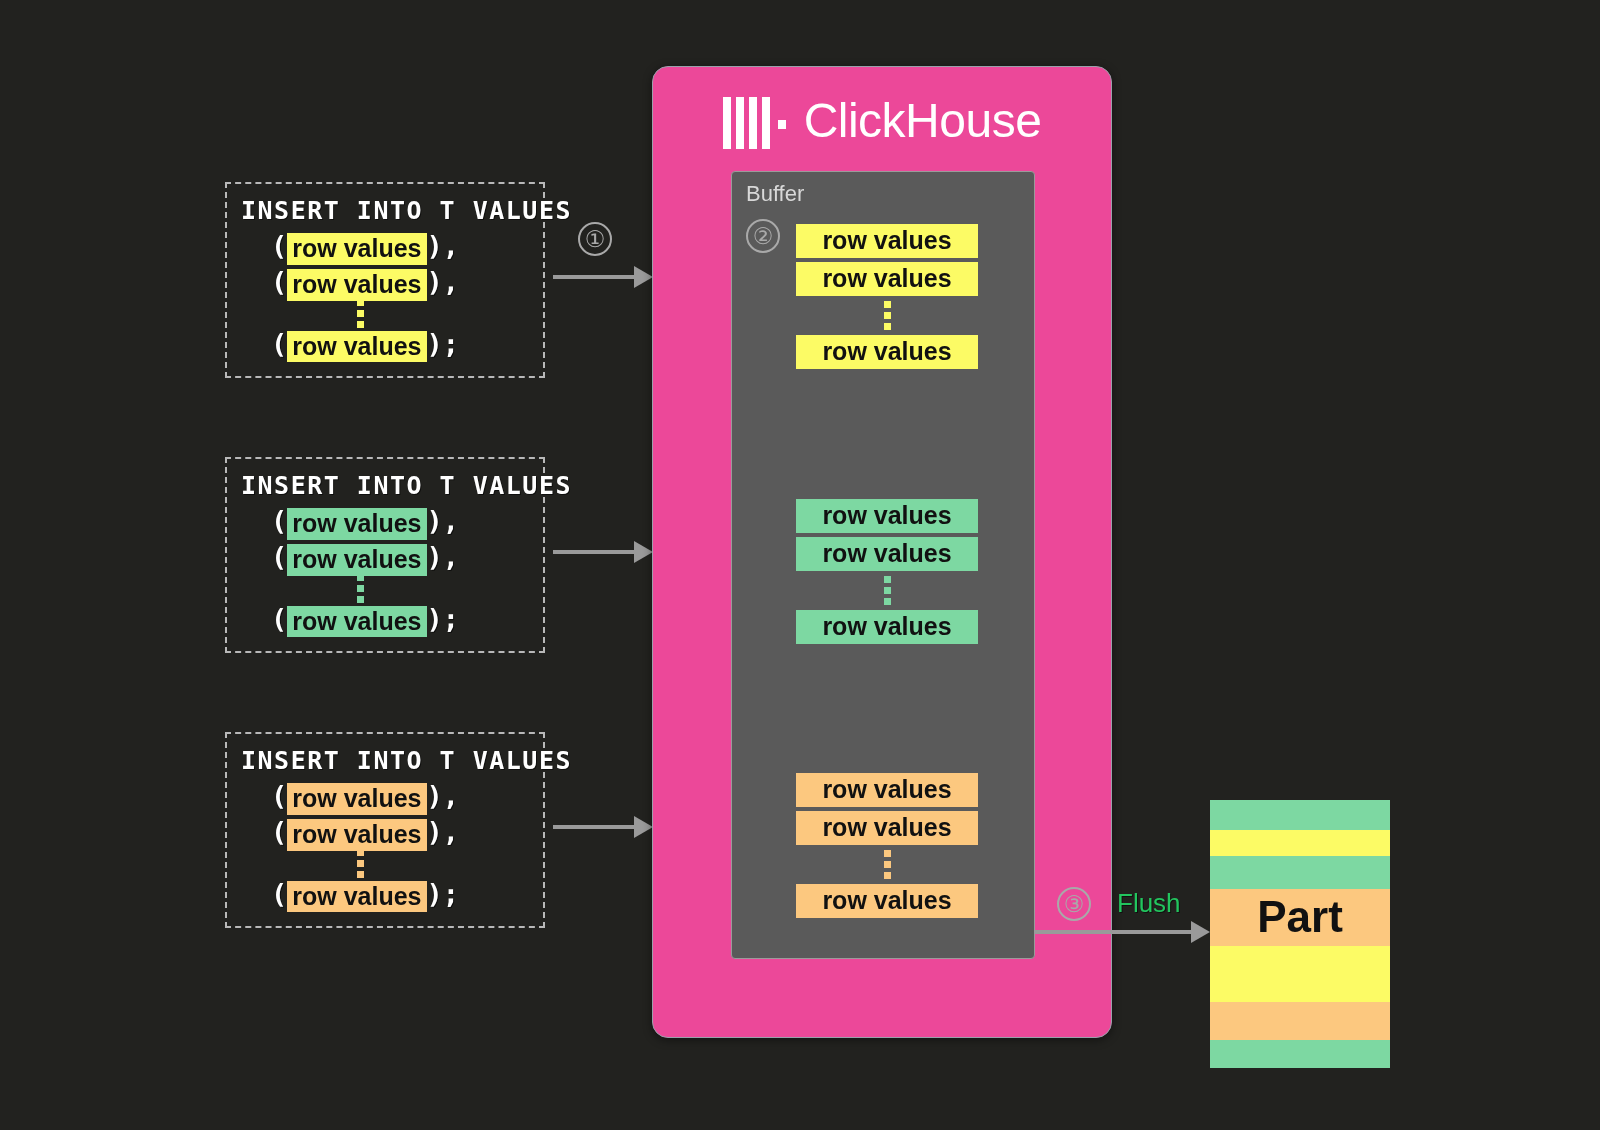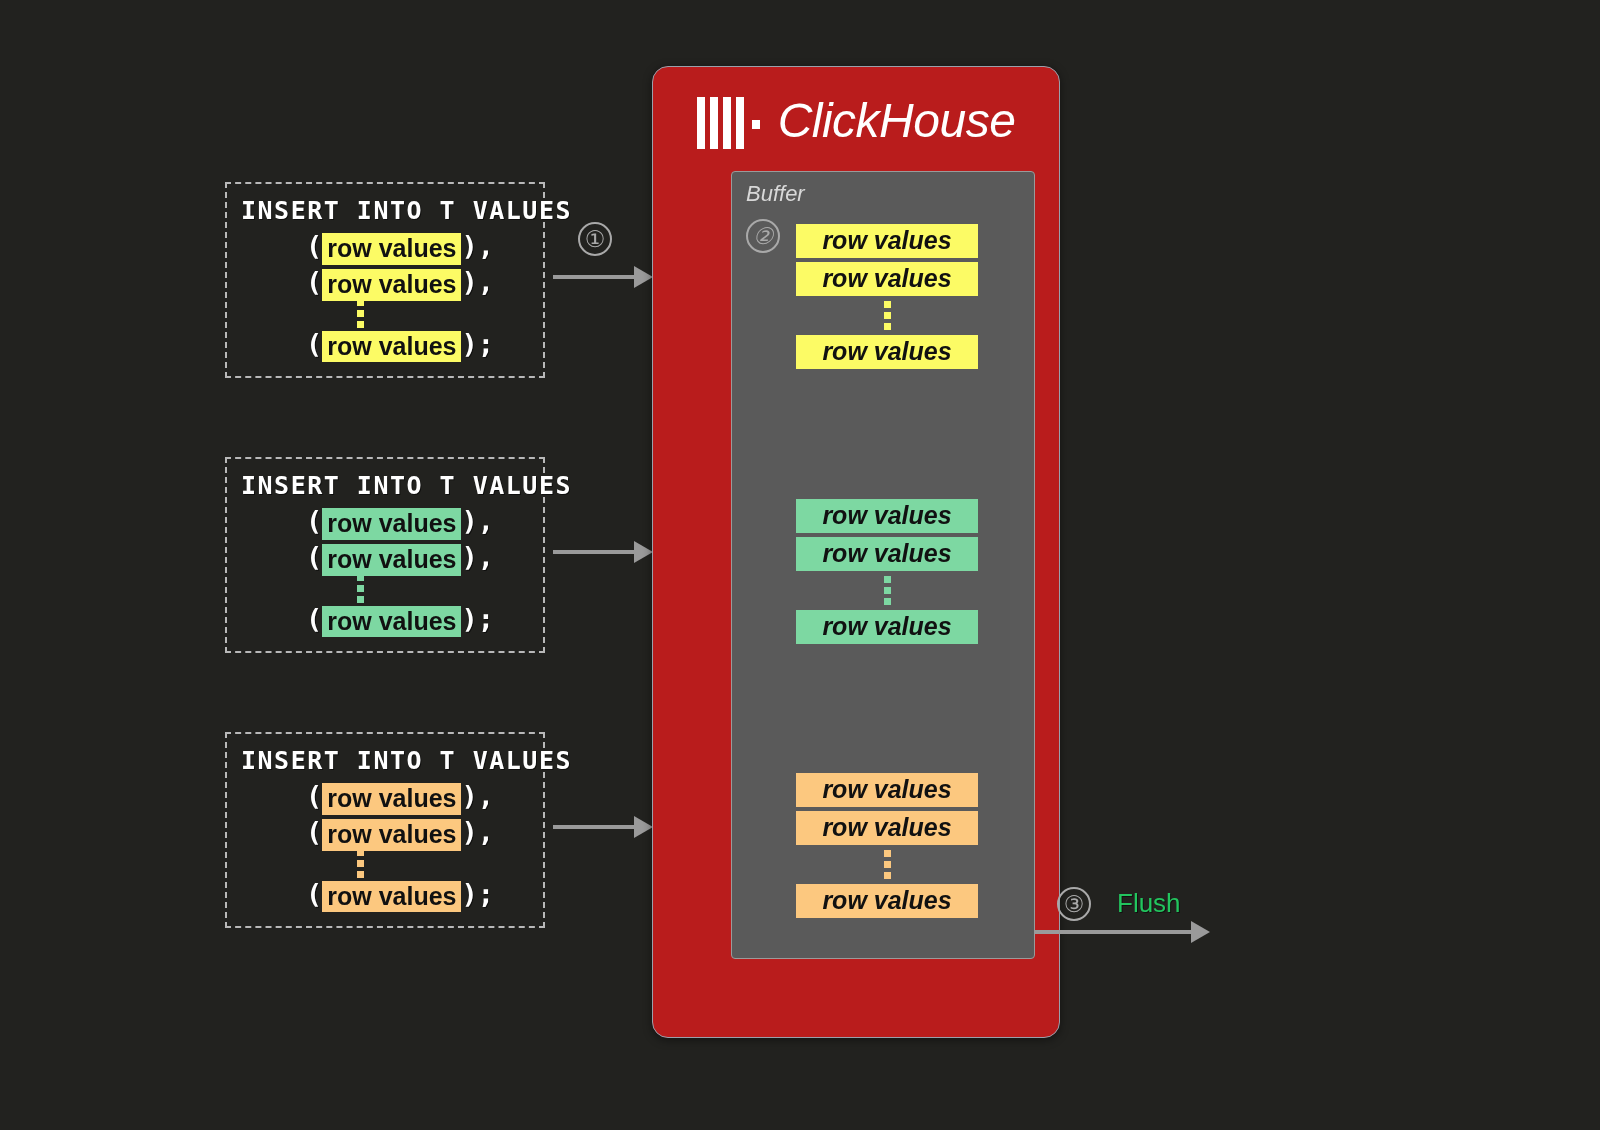--- a/index.html
+++ b/index.html
@@ -30,21 +30,20 @@
   }
   .insert-line {
     font-family: "DejaVu Sans Mono", "Liberation Mono", monospace;
     font-weight: bold;
     font-size: 27px;
     color: #ffffff;
     white-space: nowrap;
     padding-left: 30px;
     line-height: 1.28;
     text-shadow: 1px 1px 0 rgba(0,0,0,0.55);
-    text-align: center;
   }
   .insert-line .hl {
     font-family: "Liberation Sans", sans-serif;
     font-weight: bold;
     font-size: 25px;
     color: #111111;
     padding: 1px 5px 2px 5px;
     text-shadow: none;
     display: inline-block;
     line-height: 1.15;
@@ -61,26 +60,25 @@
     margin-left: 86px;
     display: flex;
     flex-direction: column;
     gap: 4px;
   }
   .ell-dots .dots i { display: block; width: 7px; height: 7px; }
 
   
   #ch-panel {
     position: absolute;
-    left: 652px; top: 66px; width: 408px; height: 972px;
-    background: #b91c1c;
+    left: 652px; top: 66px; width: 460px; height: 972px;
+    background: #ec4899;
     border: 1.5px solid #9aa0ab;
     border-radius: 16px;
     box-shadow: 0 2px 10px rgba(0,0,0,0.45);
-    font-style: italic;
   }
   #ch-logo-row {
     position: absolute; left: 0; right: 0; top: 26px;
     display: flex; align-items: center; justify-content: center; gap: 18px;
   }
   #ch-mark { display: flex; align-items: flex-end; gap: 5px; height: 56px; }
   #ch-mark .bar { width: 8px; height: 52px; background: #ffffff; }
   #ch-mark .dot { width: 8px; height: 9px; background: #ffffff; margin-bottom: 20px; margin-left: 3px; }
   #ch-title {
     color: #ffffff;
@@ -284,14 +282,25 @@
     </div>
   </div>
 
   <div class="circ-num" id="mark-3">③</div>
   <div id="flush-label">Flush</div>
   <div class="arrow" style="left:1035px; top:922px; width:175px;">
     <div class="shaft"></div>
       <div class="head"></div>
   </div>
 
+  <div id="part-block">
+      <div class="stripe" style="background: rgb(125, 216, 162); height: 11.194%;"></div>
+      <div class="stripe" style="background: rgb(252, 251, 101); height: 9.70149%;"></div>
+      <div class="stripe" style="background: rgb(125, 216, 162); height: 12.3134%;"></div>
+      <div class="stripe" style="background: rgb(252, 200, 127); height: 21.2687%;">
+        <div id="part-label">Part</div>
+      </div>
+      <div class="stripe" style="background: rgb(252, 251, 101); height: 20.8955%;"></div>
+      <div class="stripe" style="background: rgb(252, 200, 127); height: 14.1791%;"></div>
+      <div class="stripe" style="background: rgb(125, 216, 162); height: 10.4478%;"></div>
+    </div>
 
 </div>
 
 </body></html>

